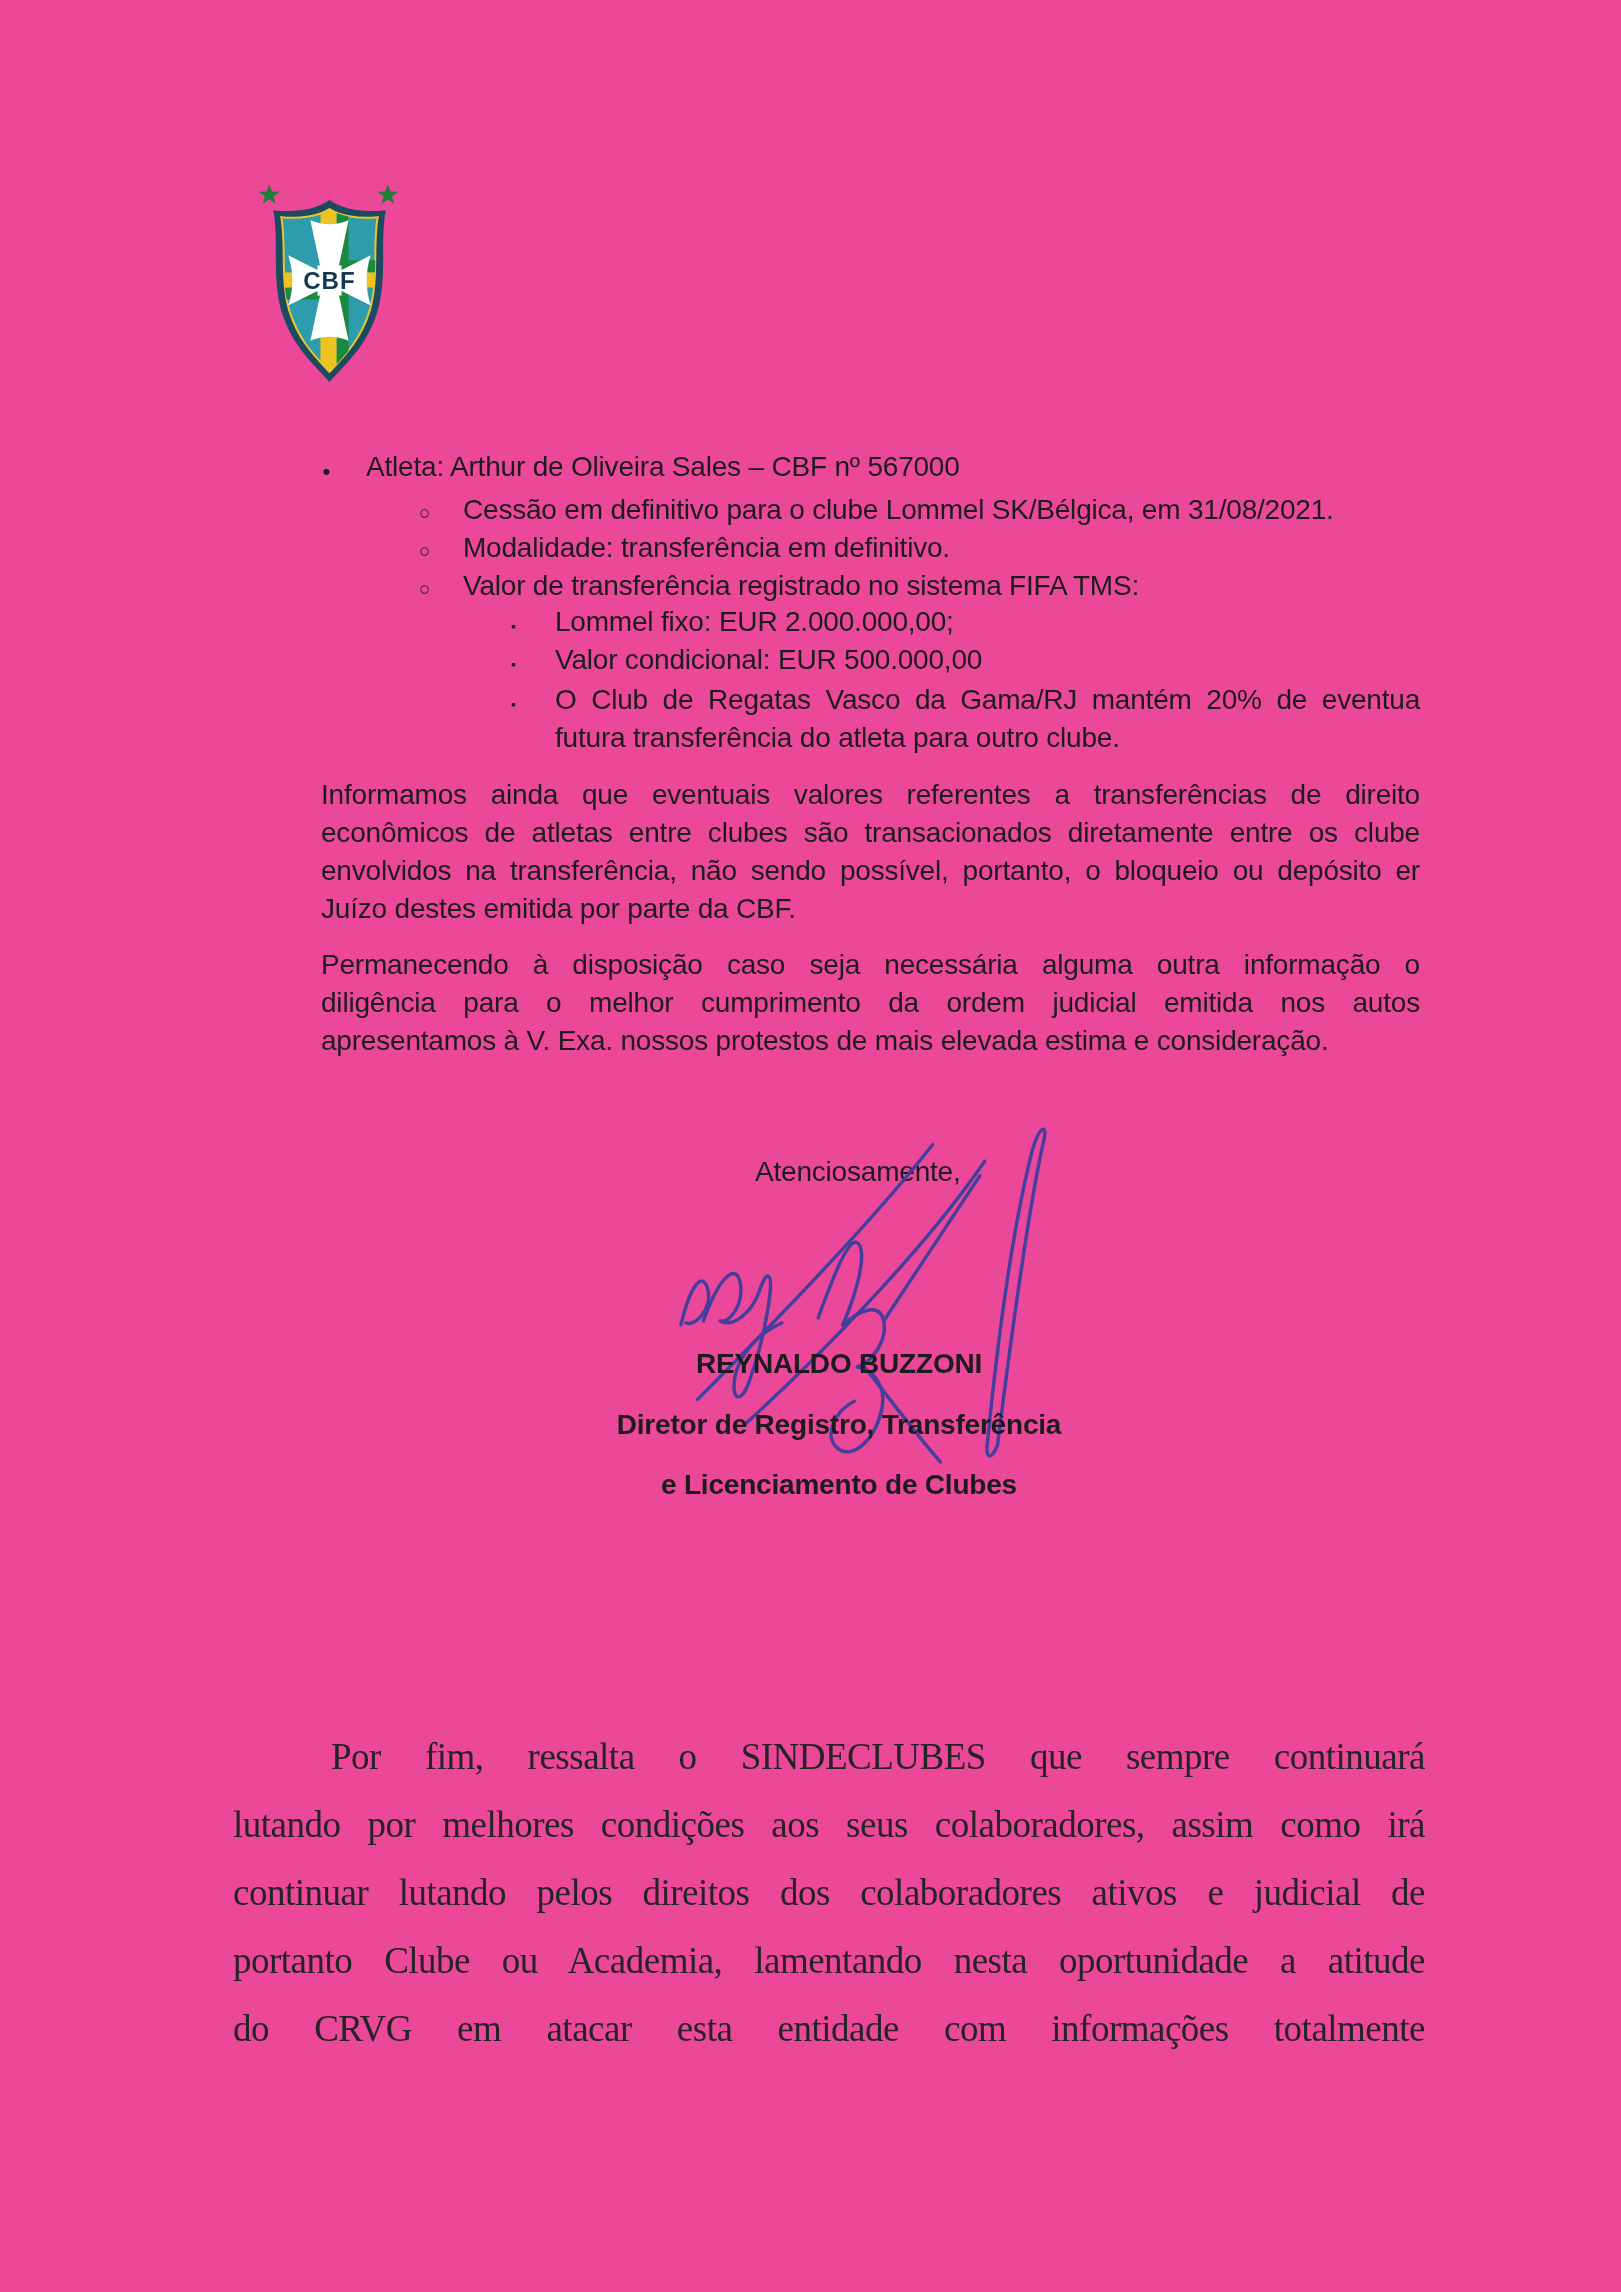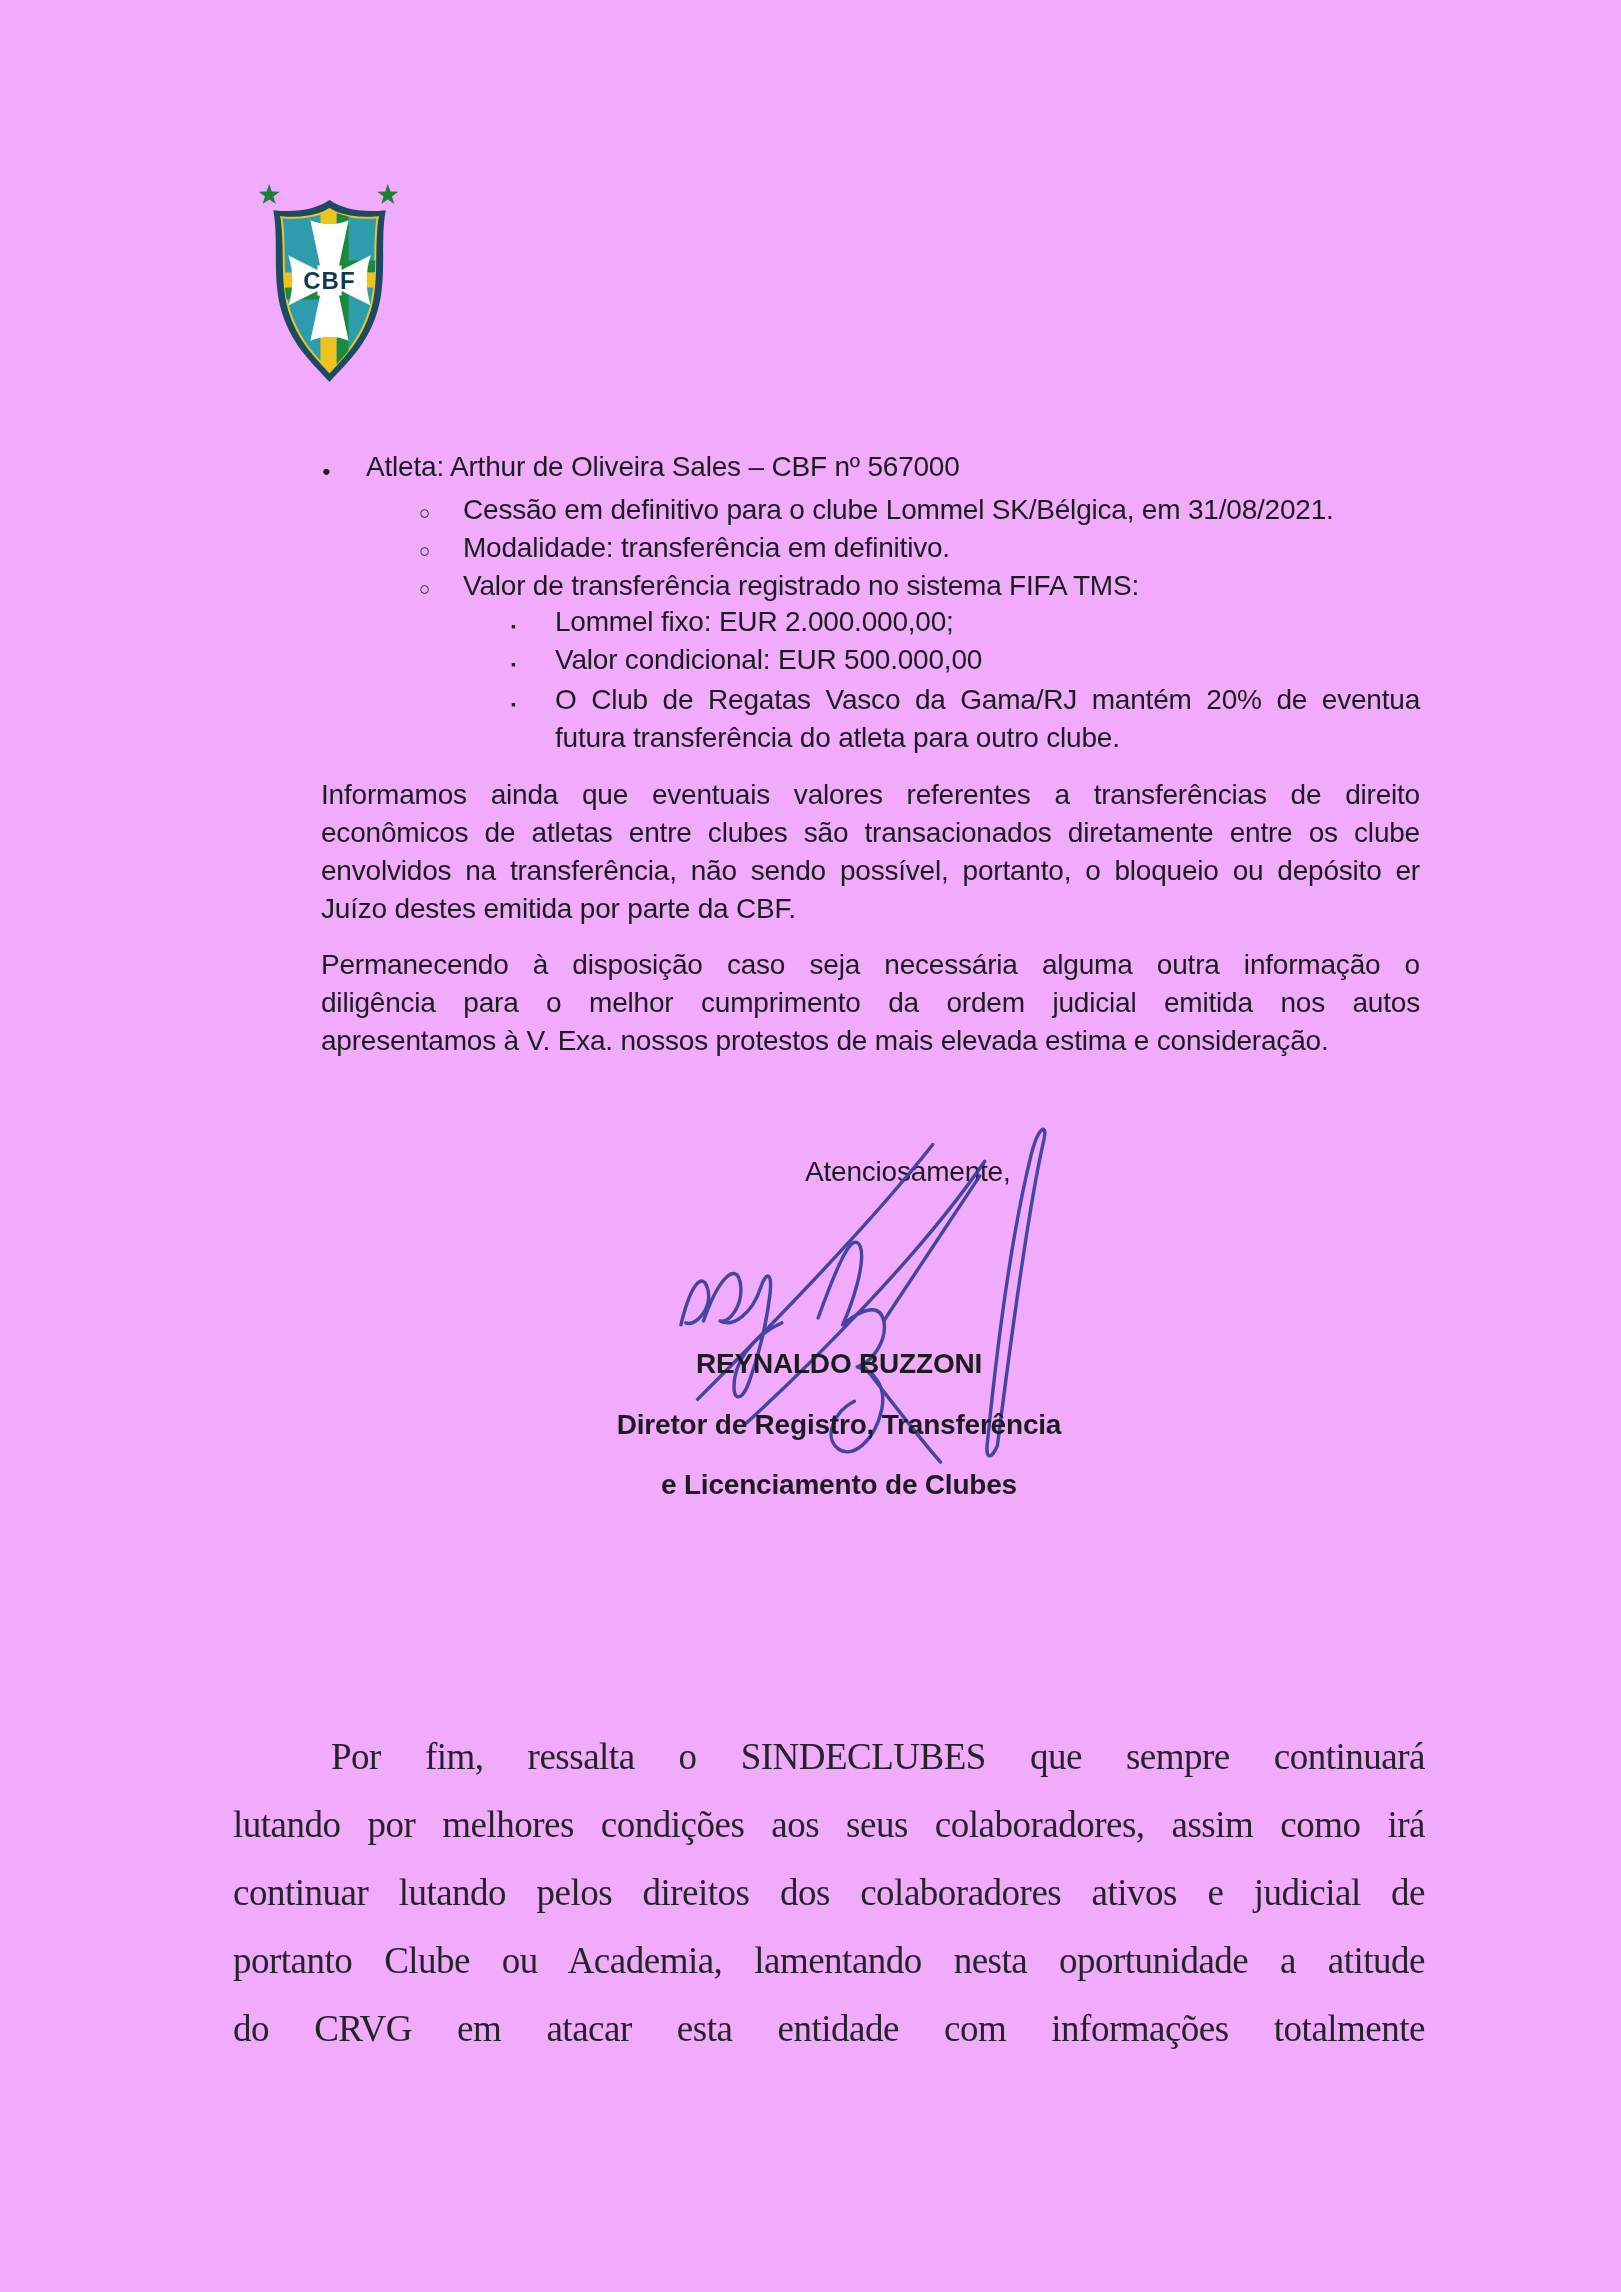--- a/index.html
+++ b/index.html
@@ -3,21 +3,21 @@
 <meta charset="utf-8">
 <style>
   html,body{margin:0;padding:0;}
   body{
     width:1621px;height:2293px;
     background:#ffffff;
     font-family:"Liberation Sans", sans-serif;
     position:relative;
     overflow:hidden;
   }
-  .page{position:absolute;inset:0;background:#f0abfc;}
+  .page{position:absolute;inset:0;background:#ec4899;}
   .abs{position:absolute;}
   
   .sans{
     font-family:"Liberation Sans", sans-serif;
     font-size:28px;line-height:38px;
     color:#1c1c1e;letter-spacing:-0.2px;
   }
   .bullet-row{display:flex;align-items:baseline;}
   .marker{flex:0 0 44px;color:#1c1c1e;}
   .marker.dot{font-size:14.7px;}
@@ -116,21 +116,21 @@
     <div class="just">envolvidos na transferência, não sendo possível, portanto, o bloqueio ou depósito er</div>
     <div>Juízo destes emitida por parte da CBF.</div>
   </div>
 
   <div class="abs sans" style="left:321px;top:946px;width:1099px;">
     <div class="just">Permanecendo à disposição caso seja necessária alguma outra informação o</div>
     <div class="just">diligência para o melhor cumprimento da ordem judicial emitida nos autos</div>
     <div>apresentamos à V. Exa. nossos protestos de mais elevada estima e consideração.</div>
   </div>
 
-  <div class="abs sans" style="left:757px;top:1153px;margin-left:48px;">Atenciosamente,</div>
+  <div class="abs sans" style="left:707px;top:1153px;margin-left:48px;">Atenciosamente,</div>
 
   <svg class="abs" style="left:676px;top:1117px;" width="392" height="353" viewBox="0 0 400 360">
     <g fill="none" stroke-width="3.5" stroke-linecap="round" stroke-linejoin="round" opacity="0.95" stroke="#3c3f9e">
       <path d="M22,288 C70,240 190,120 262,28"></path>
       <path d="M72,312 C140,250 250,140 315,45"></path>
       <path d="M328,335 C340,240 358,100 375,25 C380,5 370,8 362,40 C340,130 326,250 318,330 C315,350 322,350 328,335"></path>
       <path d="M5,212 C15,170 28,155 33,178 C36,196 20,214 10,210"></path>
       <path d="M28,208 C45,160 63,147 66,172 C68,192 55,210 45,208 C58,215 78,200 86,175 C93,155 98,160 96,180 C93,205 88,232 76,266 C68,292 56,292 60,266 C64,242 85,220 108,210"></path>
       <path d="M145,205 C165,150 180,115 188,132 C194,148 180,190 170,212 C190,195 208,190 212,208 C216,228 200,250 185,255 C200,258 215,272 210,298 C203,330 180,350 165,338 C150,326 162,300 182,290"></path>
       <path d="M190,252 C220,290 250,330 270,352"></path>

